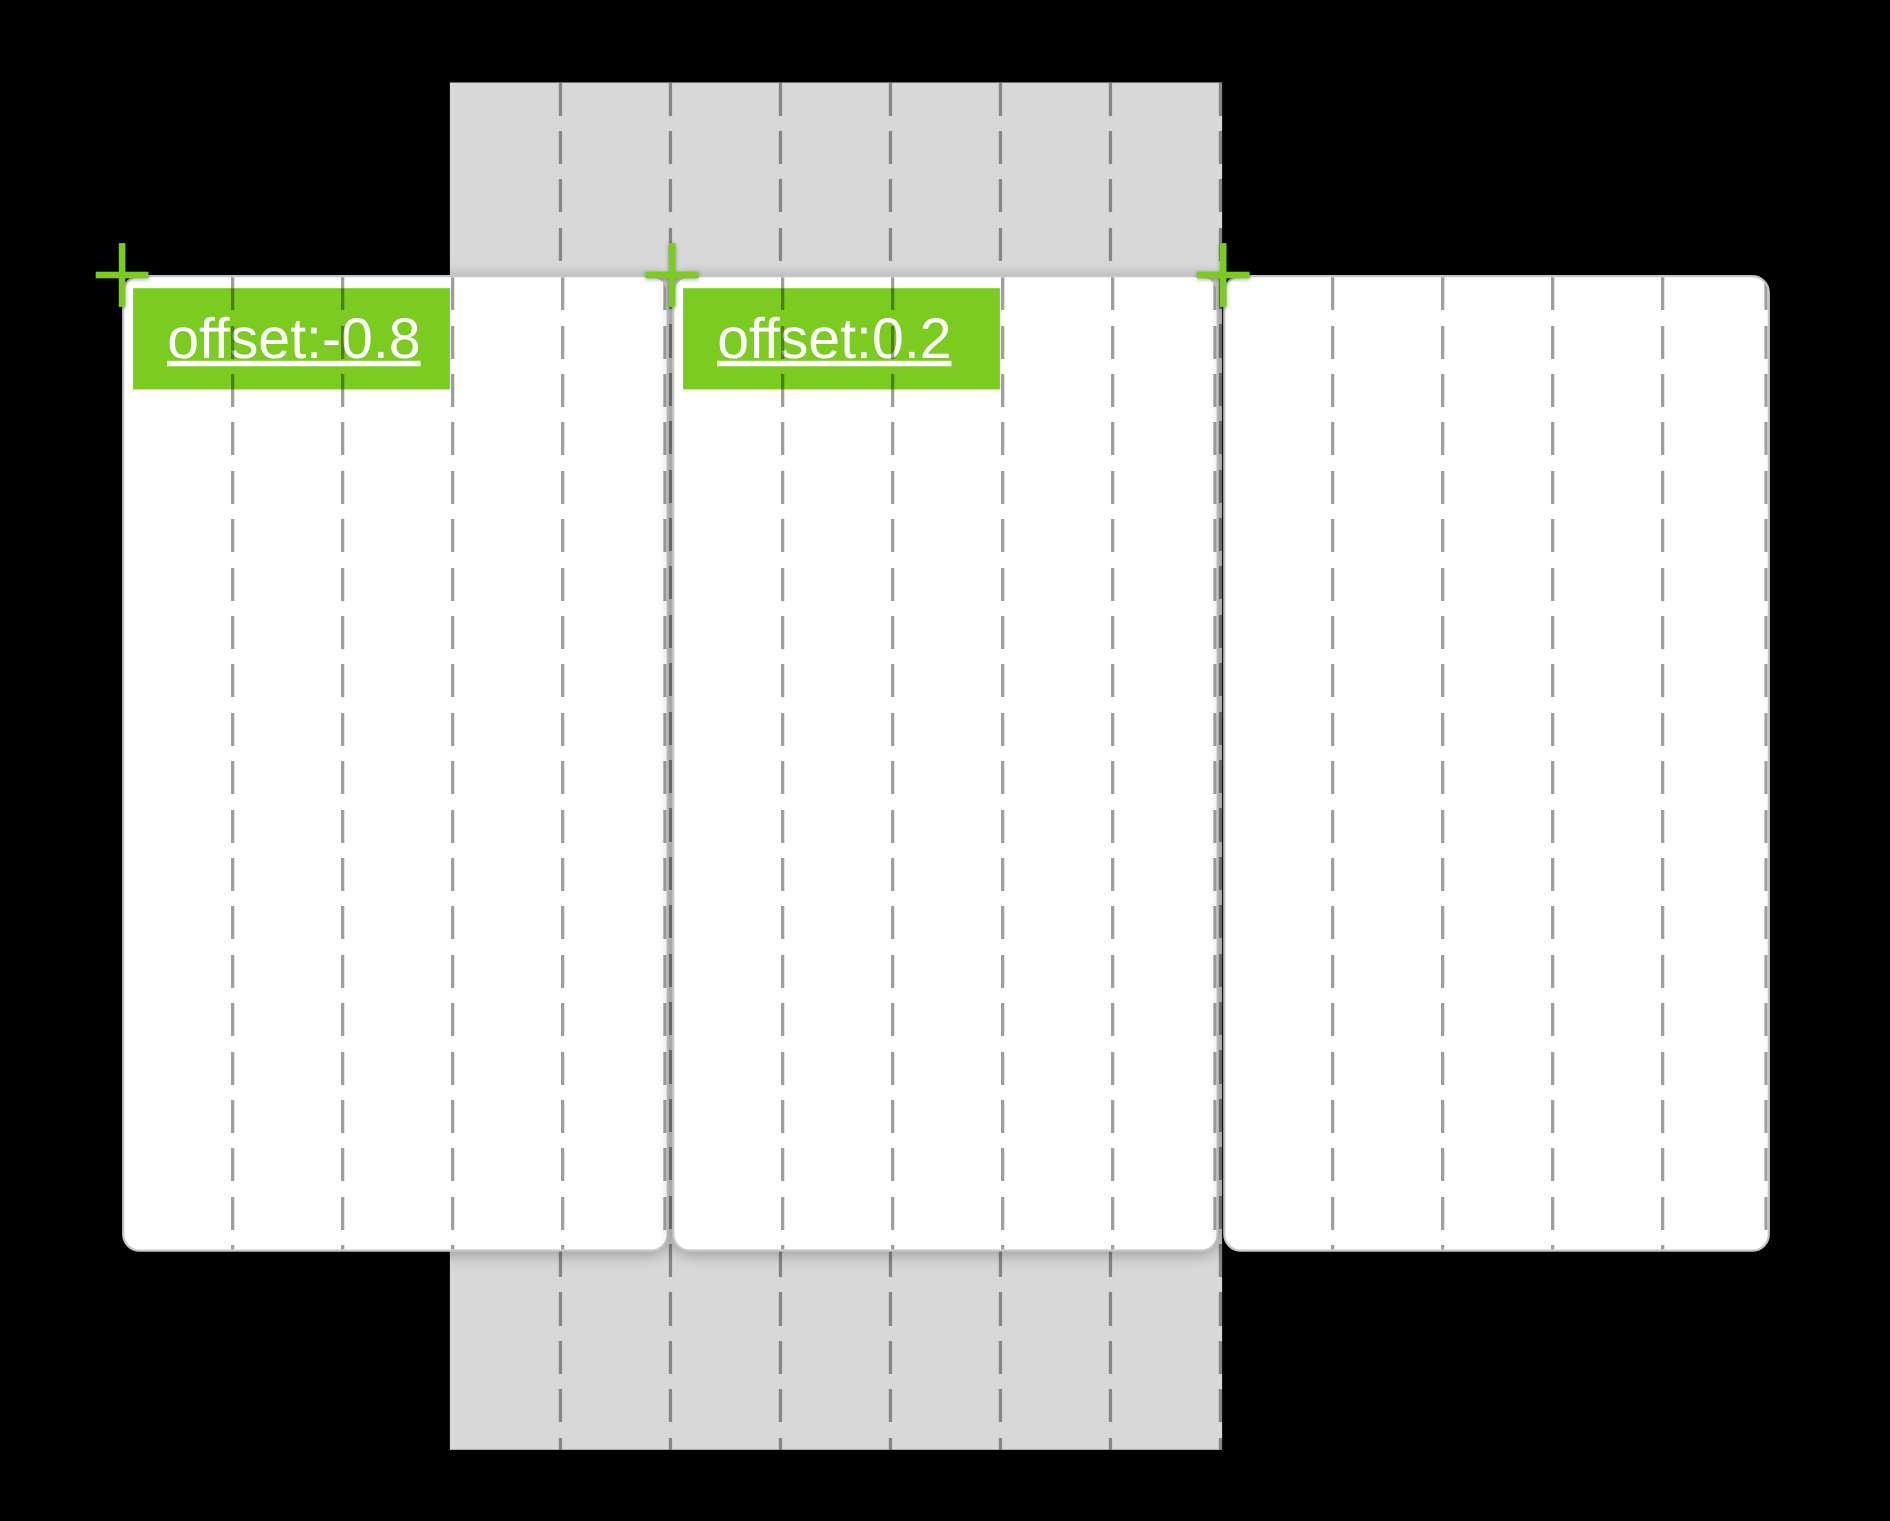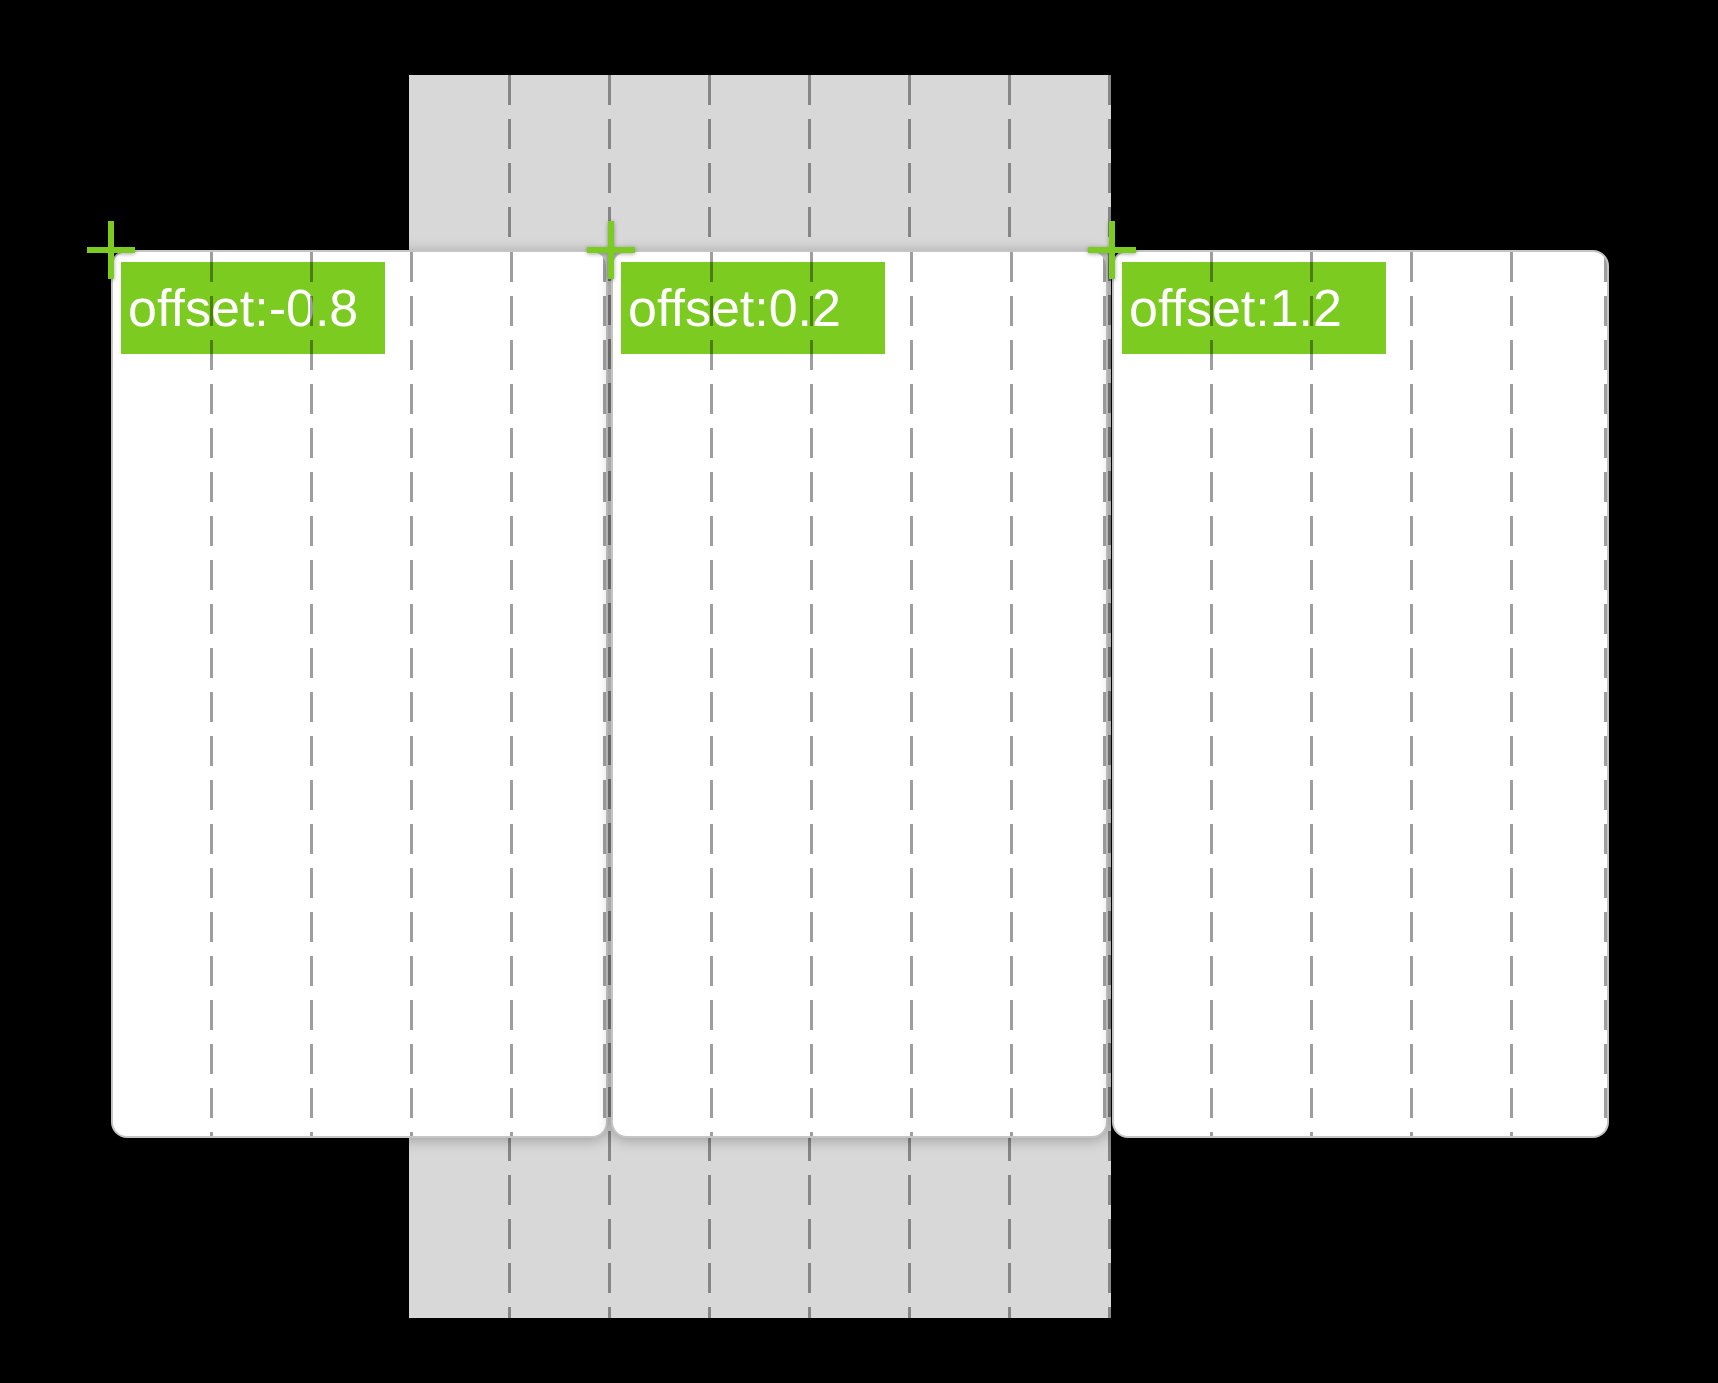--- a/index.html
+++ b/index.html
@@ -60,26 +60,27 @@
   .card.pos-2 { left: 1112px; }
 
   
   .offset-badge {
     position: absolute;
     left: 8px;
     top: 10px;
     width: 257px;          
     height: 92px;
     line-height: 92px;
-    padding-left: 7px;
+    padding-left: 31px;
     background: var(--accent, #7ccb20);
     color: var(--label-text, #ffffff);
     font-size: 52px;
     white-space: nowrap;
     z-index: 1;
+    text-decoration: underline;
   }
 
   
   .card .dash-line { z-index: 2; }
 
   
   .plus-marker {
     position: absolute;
     width: 48px;
     height: 58px;
@@ -135,21 +136,20 @@
   <div class="card pos-1">
     <div class="offset-badge">offset:0.2</div>
     <i class="dash-line" style="left:97px"></i>
     <i class="dash-line" style="left:197px"></i>
     <i class="dash-line" style="left:297px"></i>
     <i class="dash-line" style="left:397px"></i>
     <i class="dash-line" style="left:490px"></i>
   </div>
 
   <div class="card pos-2">
-    <div class="offset-badge">offset:1.2</div>
     <i class="dash-line" style="left:96px"></i>
     <i class="dash-line" style="left:196px"></i>
     <i class="dash-line" style="left:296px"></i>
     <i class="dash-line" style="left:396px"></i>
     <i class="dash-line" style="left:490px"></i>
   </div>
 
   <div class="plus-marker pos-0">
     <span class="bar-v"></span>
     <span class="bar-h"></span>

